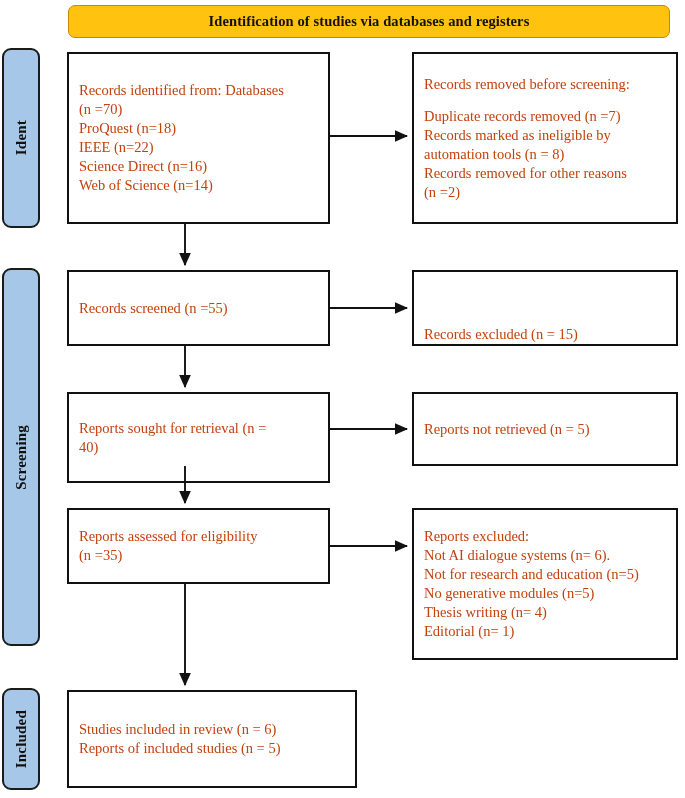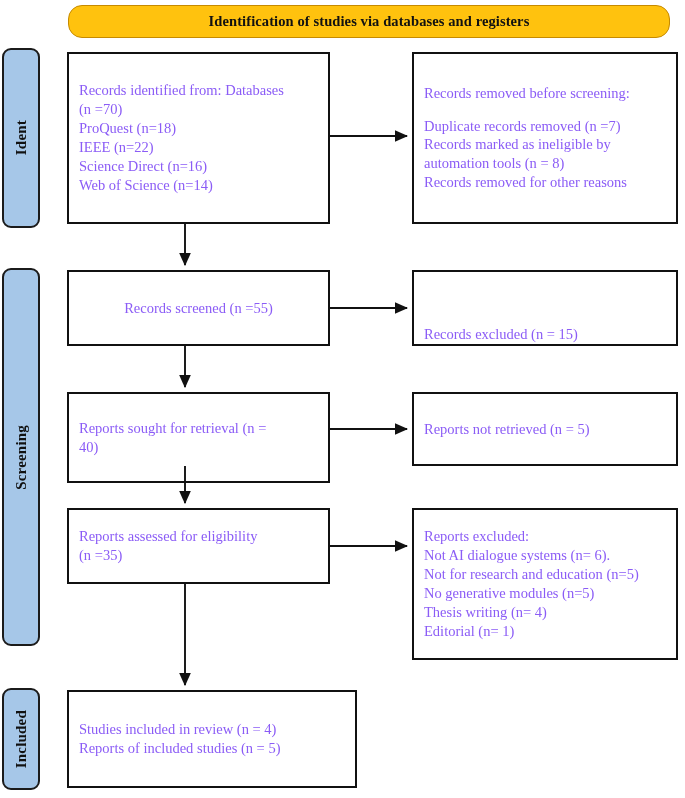--- a/index.html
+++ b/index.html
@@ -26,21 +26,21 @@
 
   
   .banner {
     position: absolute;
     left: 68px;
     top: 5px;
     width: 602px;
     height: 33px;
     background: #FFC20E;
     border: 1.5px solid #C68A00;
-    border-radius: 14px;
+    border-radius: 7px;
     display: flex;
     align-items: center;
     justify-content: center;
     box-sizing: border-box;
   }
   .banner-label {
     font-weight: bold;
     font-size: 14.5px;
     letter-spacing: 0.1px;
     color: #111111;
@@ -81,28 +81,28 @@
     border: 2.2px solid #111111;
     box-sizing: border-box;
     display: flex;
     flex-direction: column;
     justify-content: center;
   }
   .box-text {
     font-size: 14.5px;
     line-height: 1.30;
     padding: 0 10px;
-    color: #8b5cf6;
+    color: #c2410c;
   }
   .box-text .ln { display: block; white-space: nowrap; }
   .box-text .ln.gap { height: 0.95em; }
 
   
   #box-identified        { left: 67px;  top: 52px;  width: 263px; height: 172px; }
-  #box-screened          { left: 67px;  top: 270px; width: 263px; height: 76px; align-items: center;  }
+  #box-screened          { left: 67px;  top: 270px; width: 263px; height: 76px;  }
   #box-sought            { left: 67px;  top: 392px; width: 263px; height: 91px;  }
   #box-assessed          { left: 67px;  top: 508px; width: 263px; height: 76px;  }
   #box-included          { left: 67px;  top: 690px; width: 290px; height: 98px;  }
 
   
   #box-removed           { left: 412px; top: 52px;  width: 266px; height: 172px; }
   #box-excluded-screen   { left: 412px; top: 270px; width: 266px; height: 76px; justify-content: flex-end;  }
   #box-not-retrieved     { left: 412px; top: 392px; width: 266px; height: 74px;  }
   #box-reports-excluded  { left: 412px; top: 508px; width: 266px; height: 152px; }
 
@@ -144,20 +144,21 @@
   </div>
 
   <div class="box" id="box-removed">
     <div class="box-text">
         <span class="ln">Records removed before screening:</span>
         <span class="ln gap"></span>
         <span class="ln">Duplicate records removed (n =7)</span>
         <span class="ln">Records marked as ineligible by</span>
         <span class="ln">automation tools (n = 8)</span>
         <span class="ln">Records removed for other reasons</span>
+        <span class="ln">(n =2)</span>
       </div>
   </div>
 
   <div class="box" id="box-screened">
     <div class="box-text">
         <span class="ln">Records screened (n =55)</span>
       </div>
   </div>
 
   <div class="box" id="box-excluded-screen">
@@ -192,21 +193,21 @@
         <span class="ln">Not AI dialogue systems (n= 6).</span>
         <span class="ln">Not for research and education (n=5)</span>
         <span class="ln">No generative modules (n=5)</span>
         <span class="ln">Thesis writing (n= 4)</span>
         <span class="ln">Editorial (n= 1)</span>
       </div>
   </div>
 
   <div class="box" id="box-included">
     <div class="box-text">
-        <span class="ln">Studies included in review (n = 4)</span>
+        <span class="ln">Studies included in review (n = 6)</span>
         <span class="ln">Reports of included studies (n = 5)</span>
       </div>
   </div>
 
   <div class="conn" style="left:0;top:0;width:685px;height:798px;">
     <svg width="685" height="798" viewBox="0 0 685 798">
       <defs>
         <marker id="arrowhead" markerWidth="7" markerHeight="7" refX="6.4" refY="3.1" orient="auto" markerUnits="strokeWidth">
           <path d="M0,0 L7,3.1 L0,6.2 z" fill="#111111"></path>
         </marker>

